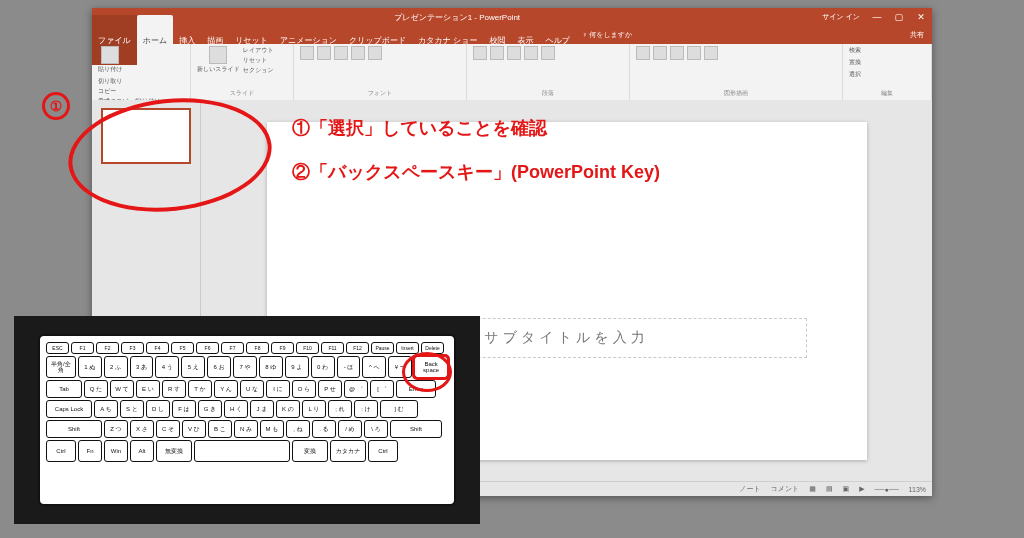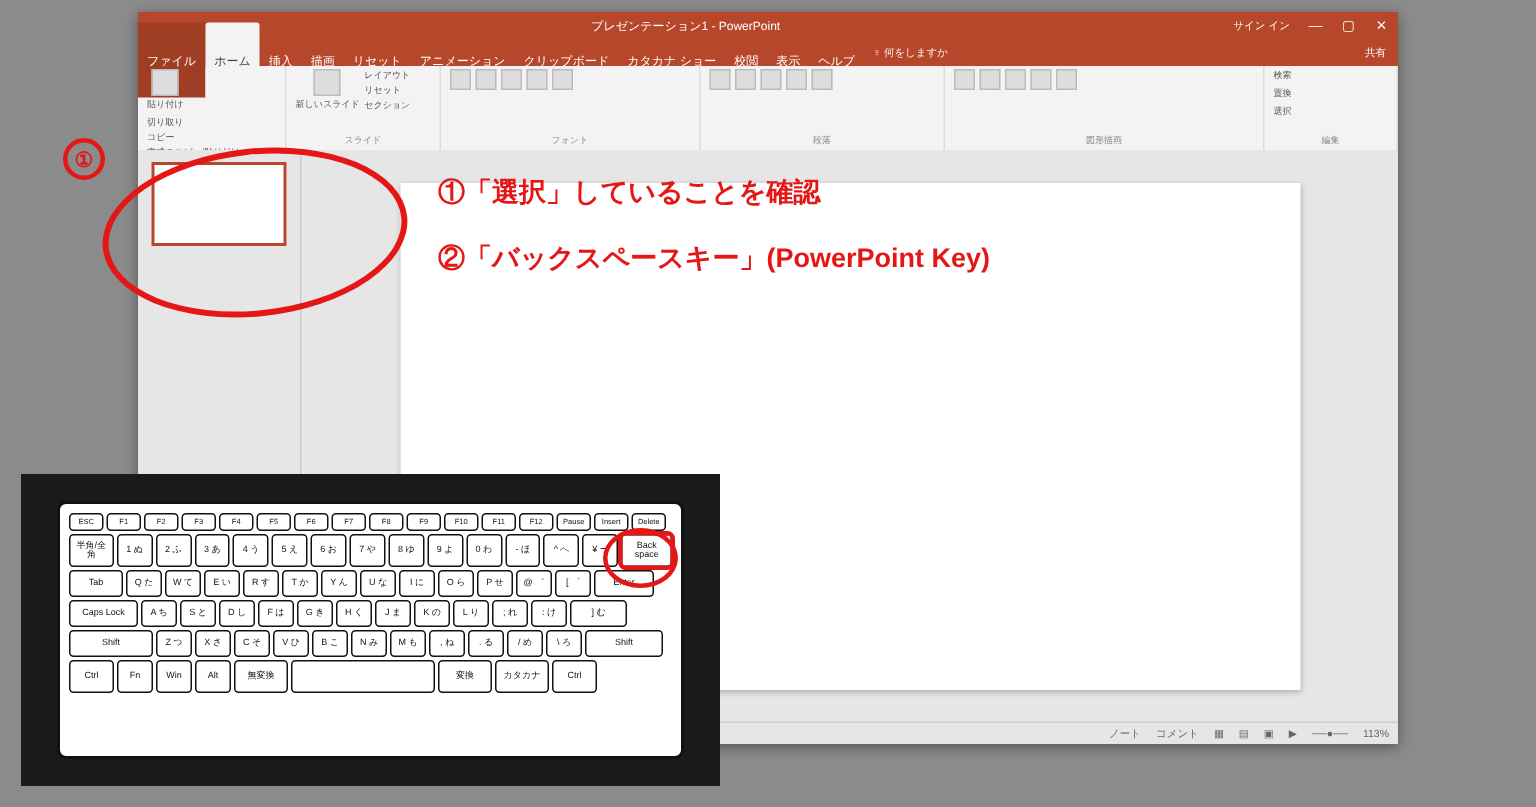--- a/index.html
+++ b/index.html
@@ -146,20 +146,21 @@
       <div class="lbl">編集</div>
     </div>
   </div>
 
   <div class="work">
     <div class="thumbcol">
       <div class="thumb"></div>
     </div>
     <div class="canvas">
       <div class="slide">
+        <div class="ph sub">サブタイトルを入力</div>
       </div>
     </div>
   </div>
 
   <div class="statusbar">
     <span>日本語</span>
     <span class="sp"></span>
     <span>ノート</span>
     <span>コメント</span>
     <span>▦</span>

